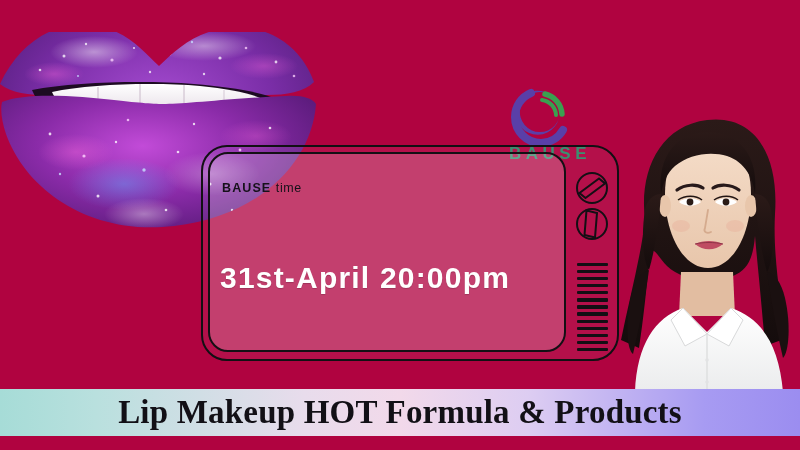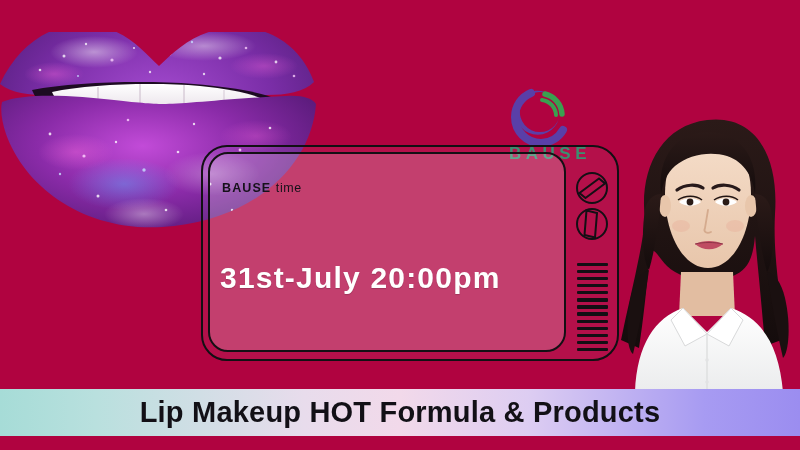--- a/index.html
+++ b/index.html
@@ -73,22 +73,22 @@
   .tz-block-1{position:absolute;left:8px;top:28px;}
   .tz-block-2{position:absolute;left:8px;top:108px;}
 
   
   .banner{
     position:absolute;left:0;top:357px;width:800px;height:47px;
     background:linear-gradient(90deg,#a6dcd7 0%,#b9e0de 12%,#e8dcec 38%,#f2d9ea 50%,#ddcdf2 66%,#a79bf2 88%,#9b8df0 100%);
     display:flex;align-items:center;justify-content:center;
   }
   .banner-text{
-    font-size:29px;font-weight:700;color:#121016;letter-spacing:0.2px;
-    white-space:nowrap;font-family:Liberation Sans, sans-serif;
+    font-size:33px;font-weight:700;color:#121016;letter-spacing:0.2px;
+    white-space:nowrap;font-family:Liberation Serif, serif;
   }
   .banner-strip{position:absolute;left:0;top:404px;width:800px;height:46px;background:#b00340;}
 </style>
 </head>
 <body>
 
 <div class="stage">
 
   <div class="bg-crimson"></div>
 
@@ -273,21 +273,21 @@
       <div class="screen-inner">
 
         <div class="tz-block-1">
           <div class="tz-label">
             <b>BAUSE</b>
             <span>time</span>
           </div>
         </div>
 
         <div class="tz-block-2">
-          <div class="tz-value">31st-July 20:00pm</div>
+          <div class="tz-value">31st-April 20:00pm</div>
         </div>
 
       </div>
     </div>
 
     <div class="tv-controls">
       <svg class="knob knob-a" viewBox="0 0 34 34">
         <circle cx="17" cy="17" r="15" fill="none" stroke="#130f14" stroke-width="2"></circle>
         <path d="M4.5,22 L24,7.5 L30,12.5 L10.5,27 Z" fill="none" stroke="#130f14" stroke-width="2"></path>
       </svg>

